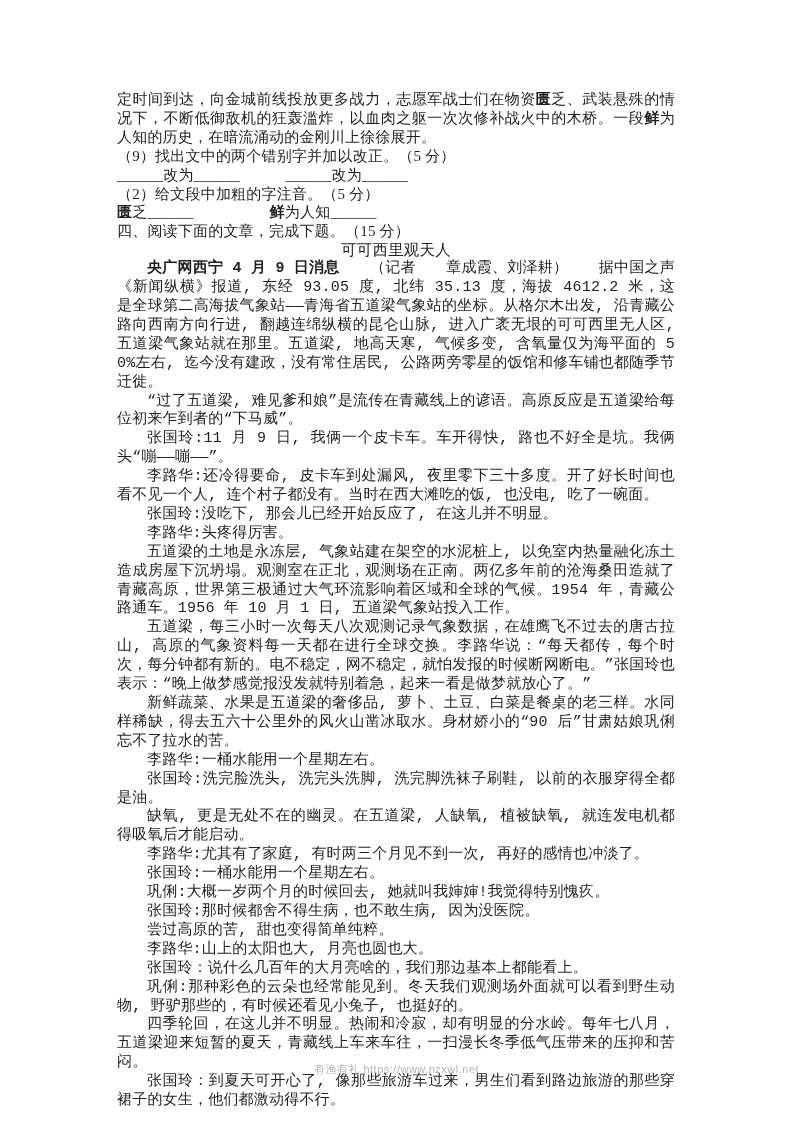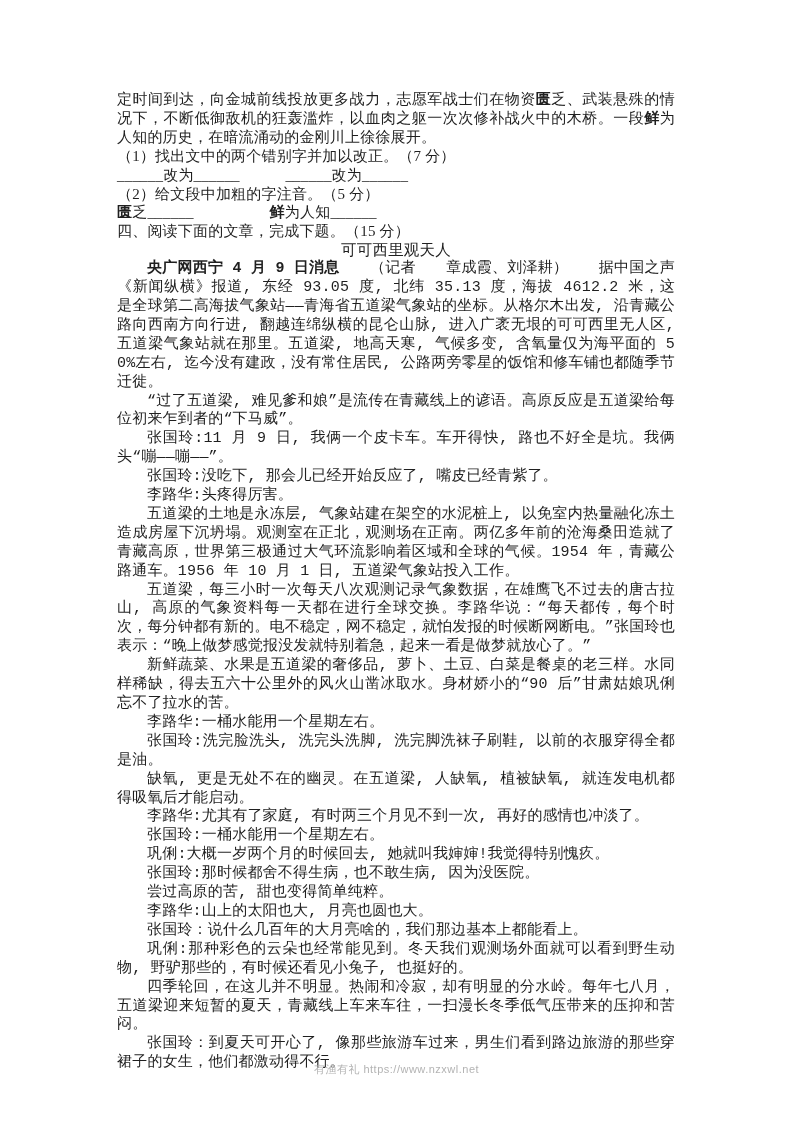--- a/index.html
+++ b/index.html
@@ -49,30 +49,31 @@
     color: #b3b3b3;
     letter-spacing: 0.5px;
   }
 </style>
 </head>
 <body>
 
 <div class="page">
   <div class="article">
       <p class="plain"><span>定时间到达，向金城前线投放更多战力，志愿军战士们在物资</span><span class="bold">匮</span><span>乏、武装悬殊的情况下，不断低御敌机的狂轰滥炸，以血肉之躯一次次修补战火中的木桥。一段</span><span class="bold">鲜</span><span>为人知的历史，在暗流涌动的金刚川上徐徐展开。</span></p>
-      <p class="plain"><span>（1）找出文中的两个错别字并加以改正。（7 分）</span></p>
+      <p class="plain"><span>（9）找出文中的两个错别字并加以改正。（5 分）</span></p>
       <p class="plain"><span>______改为______　　　______改为______</span></p>
       <p class="plain"><span>（2）给文段中加粗的字注音。（5 分）</span></p>
       <p class="plain"><span class="bold">匮</span><span>乏______　　　　　</span><span class="bold">鲜</span><span>为人知______</span></p>
       <p class="plain"><span>四、阅读下面的文章，完成下题。（15 分）</span></p>
       <p class="title"><span>可可西里观天人</span></p>
       <p class="indent"><span class="bold">央广网西宁 4 月 9 日消息</span><span>　　（记者　　章成霞、刘泽耕）　　据中国之声《新闻纵横》报道, 东经 93.05 度, 北纬 35.13 度，海拔 4612.2 米，这是全球第二高海拔气象站——青海省五道梁气象站的坐标。从格尔木出发, 沿青藏公路向西南方向行进, 翻越连绵纵横的昆仑山脉, 进入广袤无垠的可可西里无人区, 五道梁气象站就在那里。五道梁, 地高天寒, 气候多变, 含氧量仅为海平面的 50%左右, 迄今没有建政，没有常住居民, 公路两旁零星的饭馆和修车铺也都随季节迁徙。</span></p>
       <p class="indent"><span>“过了五道梁, 难见爹和娘”是流传在青藏线上的谚语。高原反应是五道梁给每位初来乍到者的“下马威”。</span></p>
       <p class="indent"><span>张国玲:11 月 9 日, 我俩一个皮卡车。车开得快, 路也不好全是坑。我俩头“嘣——嘣——”。</span></p>
-      <p class="indent"><span>张国玲:没吃下, 那会儿已经开始反应了, 嘴皮已经青紫了。</span></p>
+      <p class="indent"><span>李路华:还冷得要命, 皮卡车到处漏风, 夜里零下三十多度。开了好长时间也看不见一个人, 连个村子都没有。当时在西大滩吃的饭, 也没电, 吃了一碗面。</span></p>
+      <p class="indent"><span>张国玲:没吃下, 那会儿已经开始反应了, 在这儿并不明显。</span></p>
       <p class="indent"><span>李路华:头疼得厉害。</span></p>
       <p class="indent"><span>五道梁的土地是永冻层, 气象站建在架空的水泥桩上, 以免室内热量融化冻土造成房屋下沉坍塌。观测室在正北，观测场在正南。两亿多年前的沧海桑田造就了青藏高原，世界第三极通过大气环流影响着区域和全球的气候。1954 年，青藏公路通车。1956 年 10 月 1 日, 五道梁气象站投入工作。</span></p>
       <p class="indent"><span>五道梁，每三小时一次每天八次观测记录气象数据，在雄鹰飞不过去的唐古拉山, 高原的气象资料每一天都在进行全球交换。李路华说：“每天都传，每个时次，每分钟都有新的。电不稳定，网不稳定，就怕发报的时候断网断电。”张国玲也表示：“晚上做梦感觉报没发就特别着急，起来一看是做梦就放心了。”</span></p>
       <p class="indent"><span>新鲜蔬菜、水果是五道梁的奢侈品, 萝卜、土豆、白菜是餐桌的老三样。水同样稀缺，得去五六十公里外的风火山凿冰取水。身材娇小的“90 后”甘肃姑娘巩俐忘不了拉水的苦。</span></p>
       <p class="indent"><span>李路华:一桶水能用一个星期左右。</span></p>
       <p class="indent"><span>张国玲:洗完脸洗头, 洗完头洗脚, 洗完脚洗袜子刷鞋, 以前的衣服穿得全都是油。</span></p>
       <p class="indent"><span>缺氧, 更是无处不在的幽灵。在五道梁, 人缺氧, 植被缺氧, 就连发电机都得吸氧后才能启动。</span></p>
       <p class="indent"><span>李路华:尤其有了家庭, 有时两三个月见不到一次, 再好的感情也冲淡了。</span></p>
       <p class="indent"><span>张国玲:一桶水能用一个星期左右。</span></p>
       <p class="indent"><span>巩俐:大概一岁两个月的时候回去, 她就叫我婶婶!我觉得特别愧疚。</span></p>

